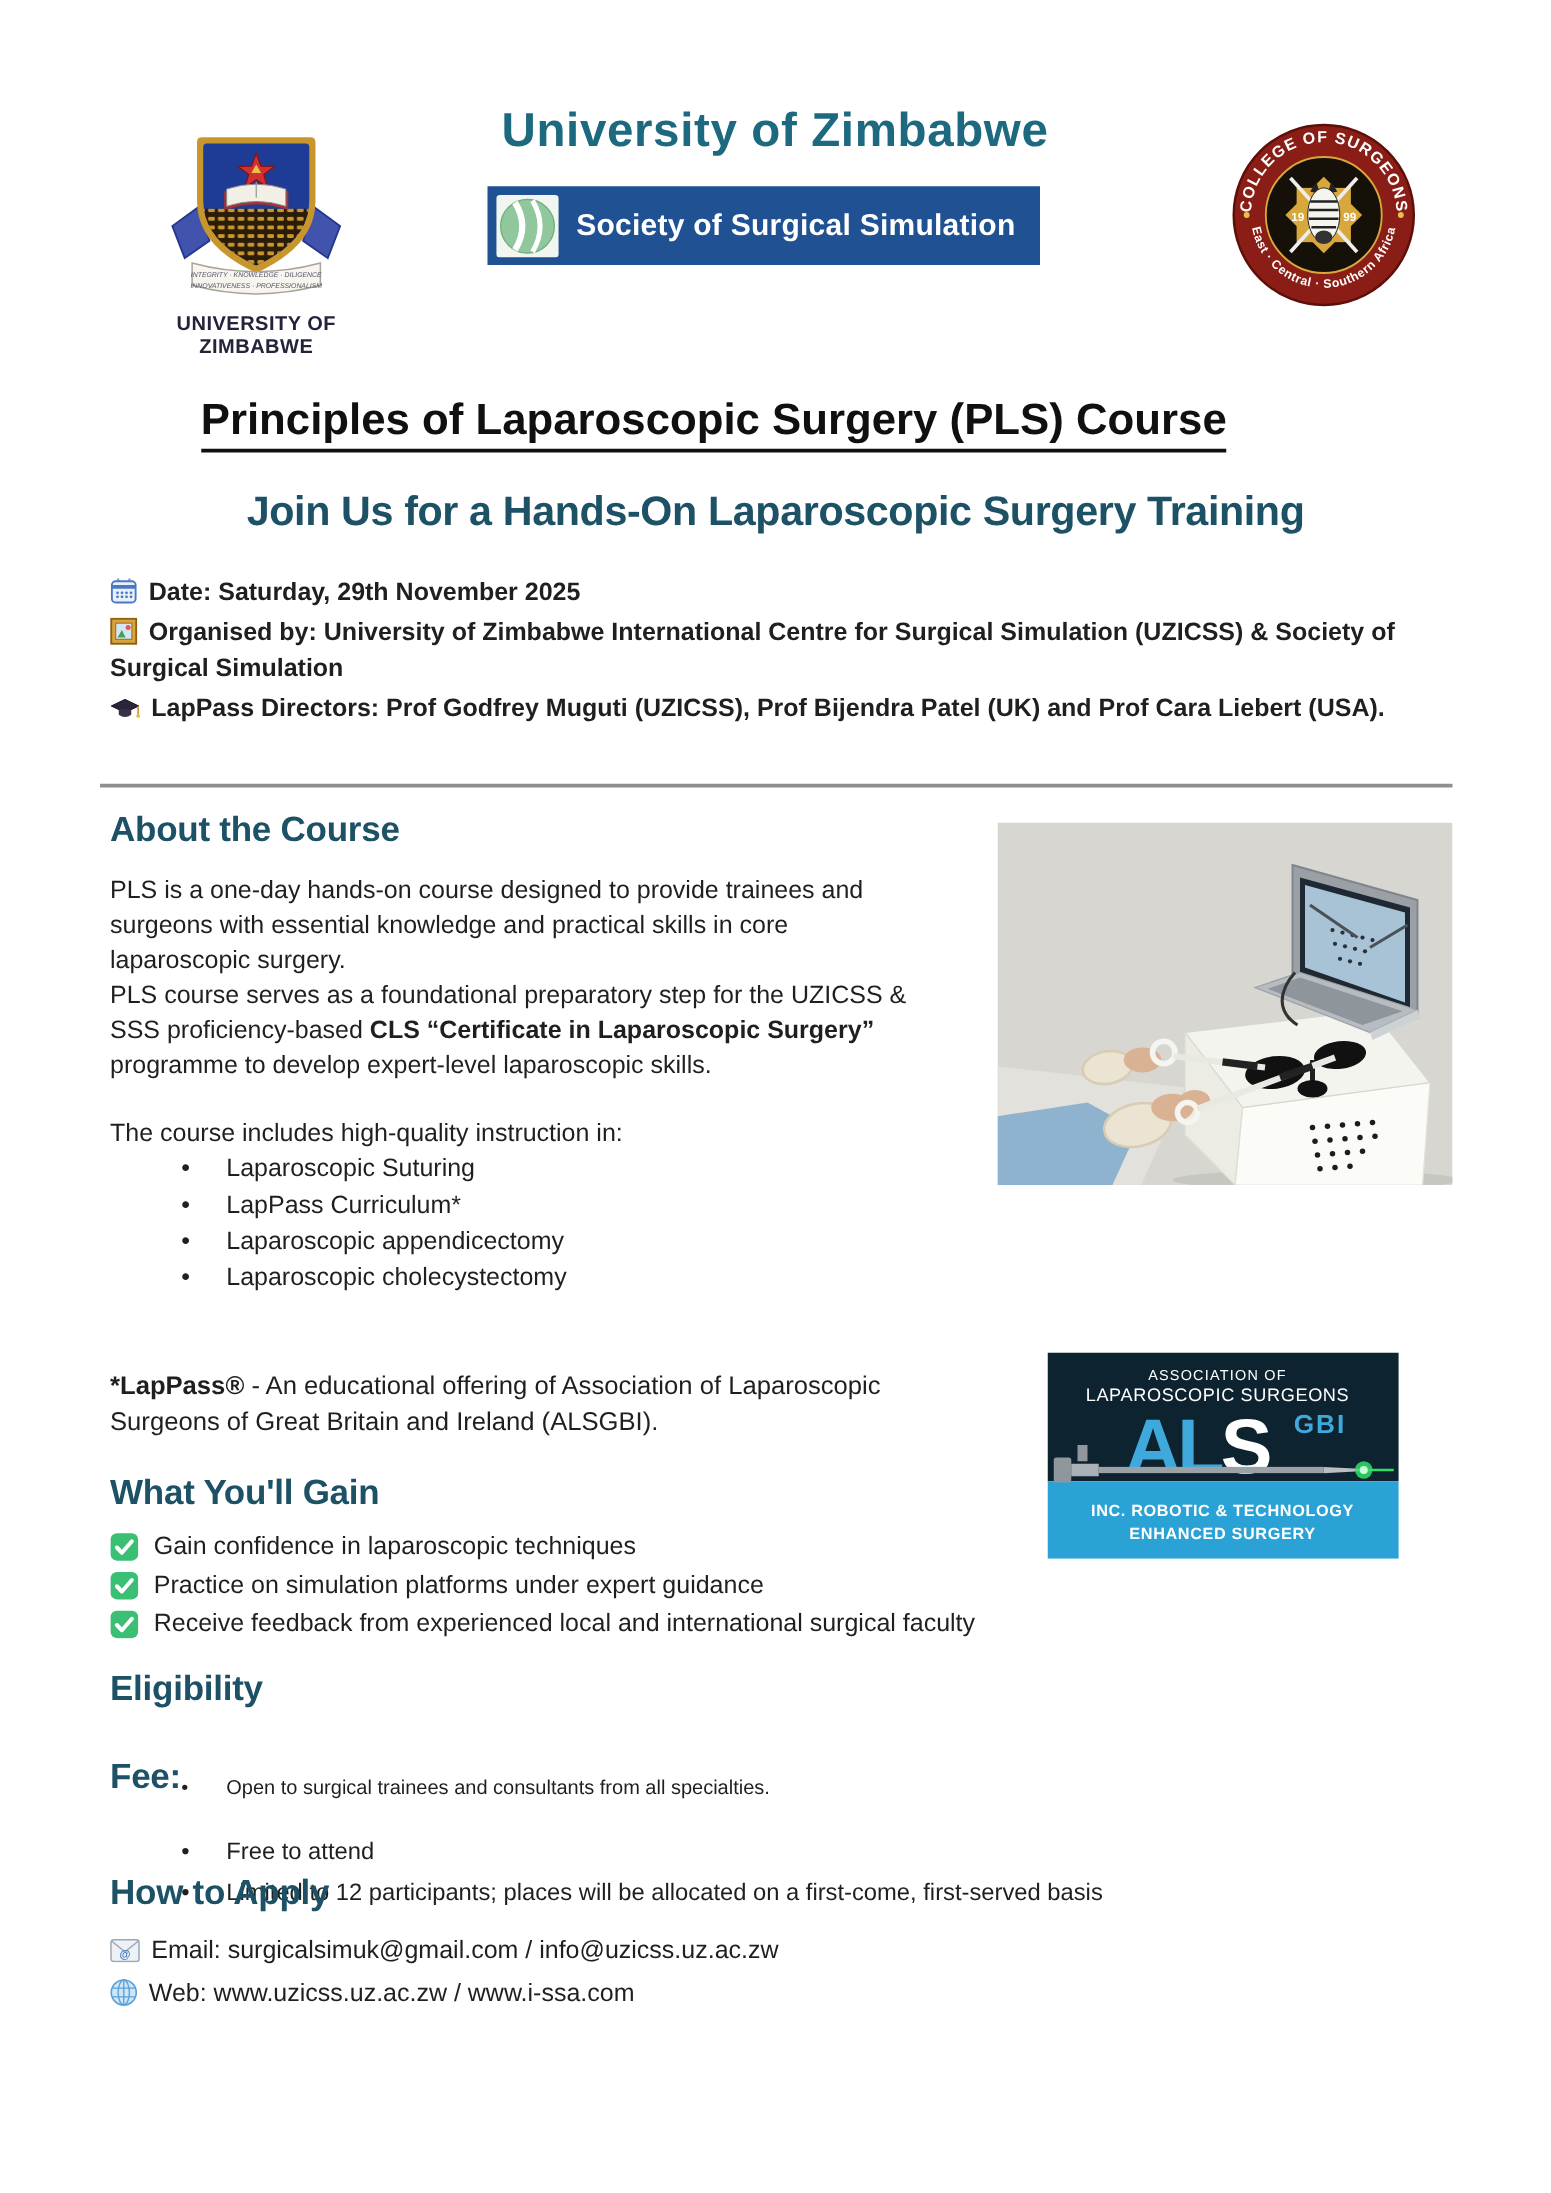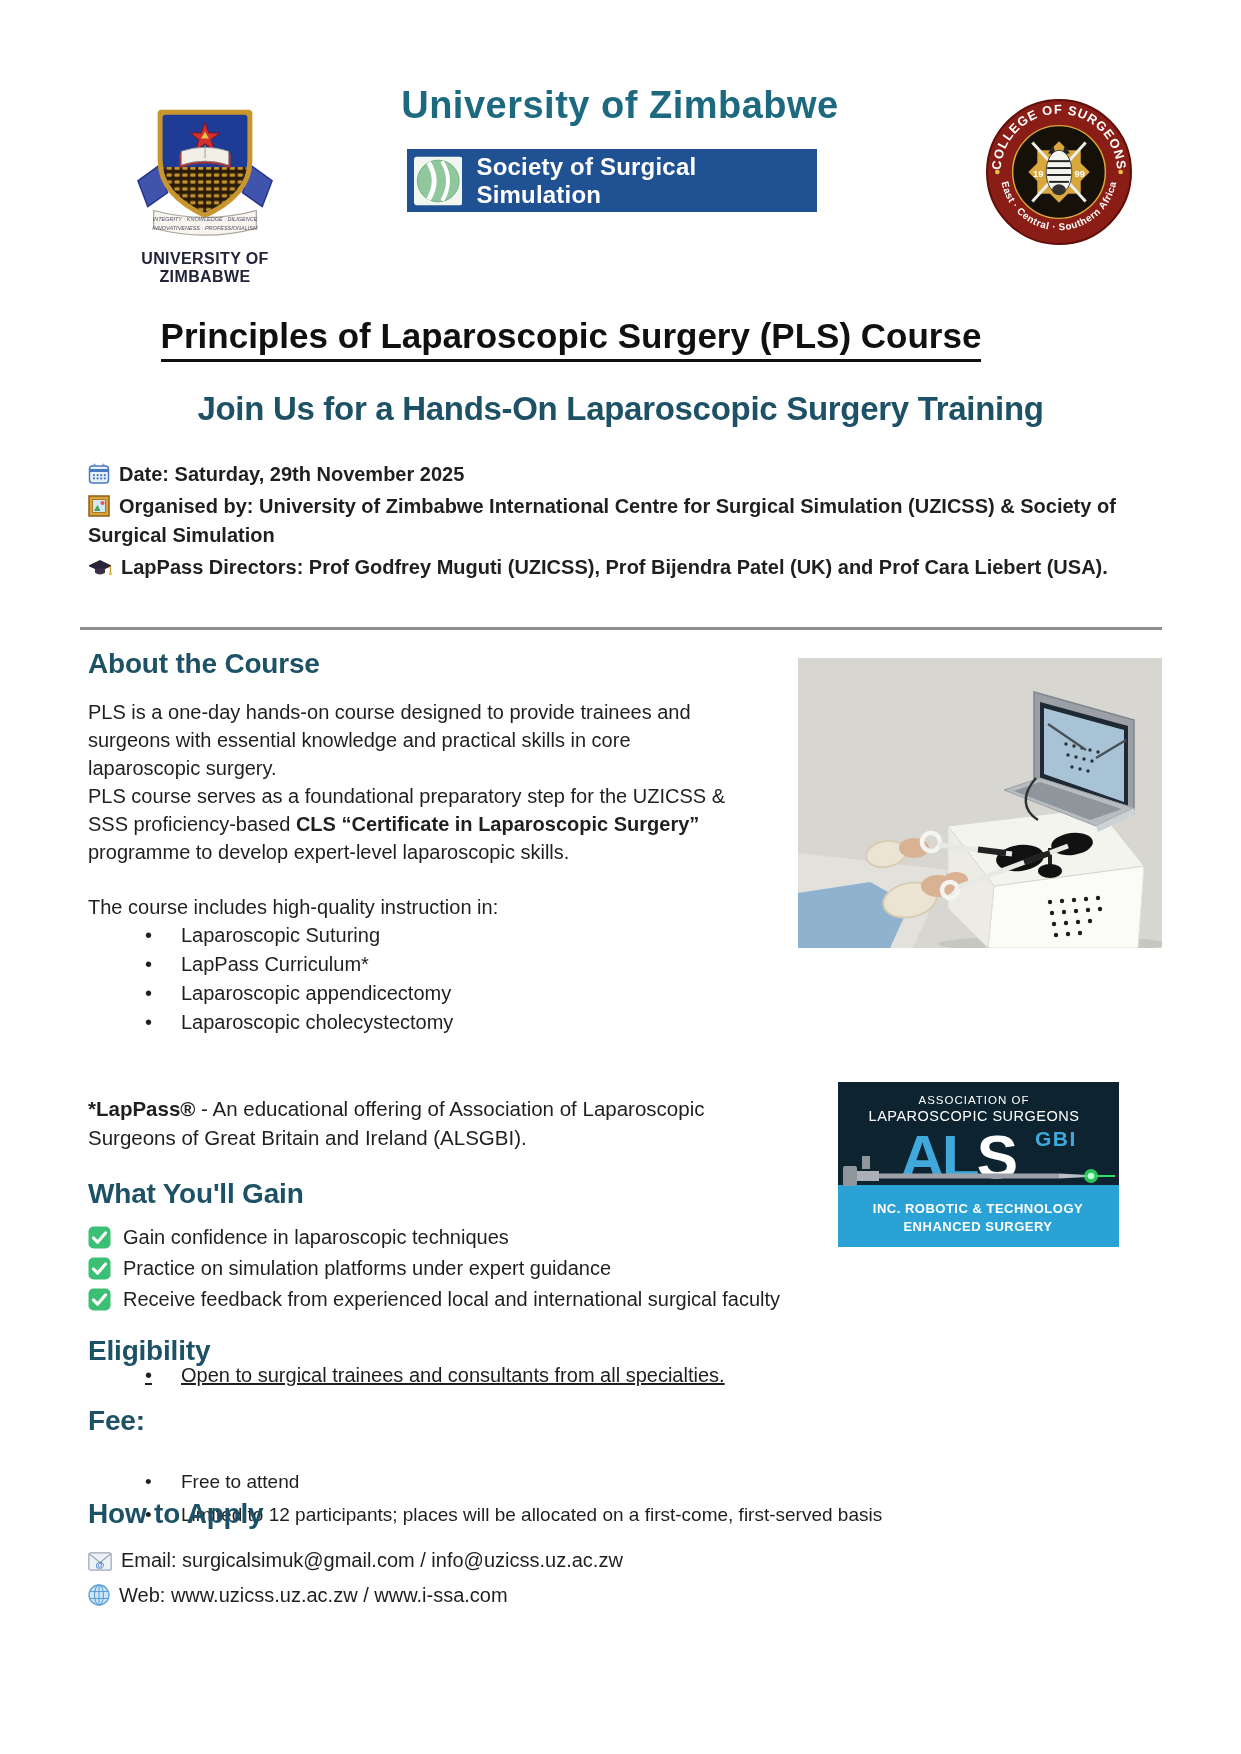--- a/index.html
+++ b/index.html
@@ -4,21 +4,21 @@
 <style>
   html,body{margin:0;padding:0;background:#ffffff;}
   body{font-family:"Liberation Sans",sans-serif;color:#1f1f1f;}
   .page{position:relative;width:1241px;height:1754px;background:#ffffff;overflow:hidden;}
   .abs{position:absolute;}
 
   
   .crest-block{left:96px;top:96px;width:218px;text-align:center;}
   .crest-caption{font-size:16px;font-weight:bold;color:#23233a;letter-spacing:.4px;margin-top:2px;}
   .uz-title{left:300px;top:84px;width:640px;text-align:center;font-size:38px;font-weight:bold;color:#1d6a80;letter-spacing:.5px;}
-  .soc-banner{left:407px;top:149px;width:410px;height:63px;background:#1f5193;display:flex;align-items:center;}
+  .soc-banner{left:390px;top:149px;width:442px;height:63px;background:#1f5193;display:flex;align-items:center;}
   .soc-banner .sphere{margin-left:7px;}
   .soc-banner .soc-text{color:#ffffff;font-weight:bold;font-size:24px;margin-left:14px;letter-spacing:.2px;}
 
   
   .main-title{left:0;top:316px;width:1142px;text-align:center;font-size:35px;font-weight:bold;color:#101010;}
   .main-title span{border-bottom:3px solid #101010;padding-bottom:4px;}
   .subtitle{left:0;top:390px;width:1241px;text-align:center;font-size:33px;font-weight:bold;color:#1d5266;letter-spacing:-.3px;}
 
   
   .info{left:88px;top:460px;width:1075px;font-size:20px;}
@@ -40,21 +40,21 @@
   .photo{left:798px;top:658px;}
 
   .lappass{left:88px;top:1094px;width:690px;font-size:20.5px;line-height:29px;}
   .als-logo{left:838px;top:1082px;}
 
   .gain-head{left:88px;top:1178px;}
   .gain-list{left:88px;top:1226px;width:1080px;font-size:20px;}
   .gain-item{display:flex;align-items:center;gap:12px;margin-bottom:8px;line-height:23px;}
 
   .elig-head{left:88px;top:1335px;}
-  .elig-list{left:88px;top:1361px;width:1080px;font-size:20px;text-decoration:underline;}
+  .elig-list{left:88px;top:1416px;width:1080px;font-size:16px;}
   .fee-head{left:88px;top:1405px;}
   .fee-list{left:88px;top:1449px;width:1080px;font-size:19px;margin-top:16px;}
   .fee-list .bul{line-height:33px;}
   .apply-head{left:88px;top:1498px;}
   .apply-list{left:88px;top:1546px;width:1080px;font-size:20px;}
   .apply-list p{margin:0 0 6px 0;line-height:29px;}
 </style>
 </head>
 <body>
 

